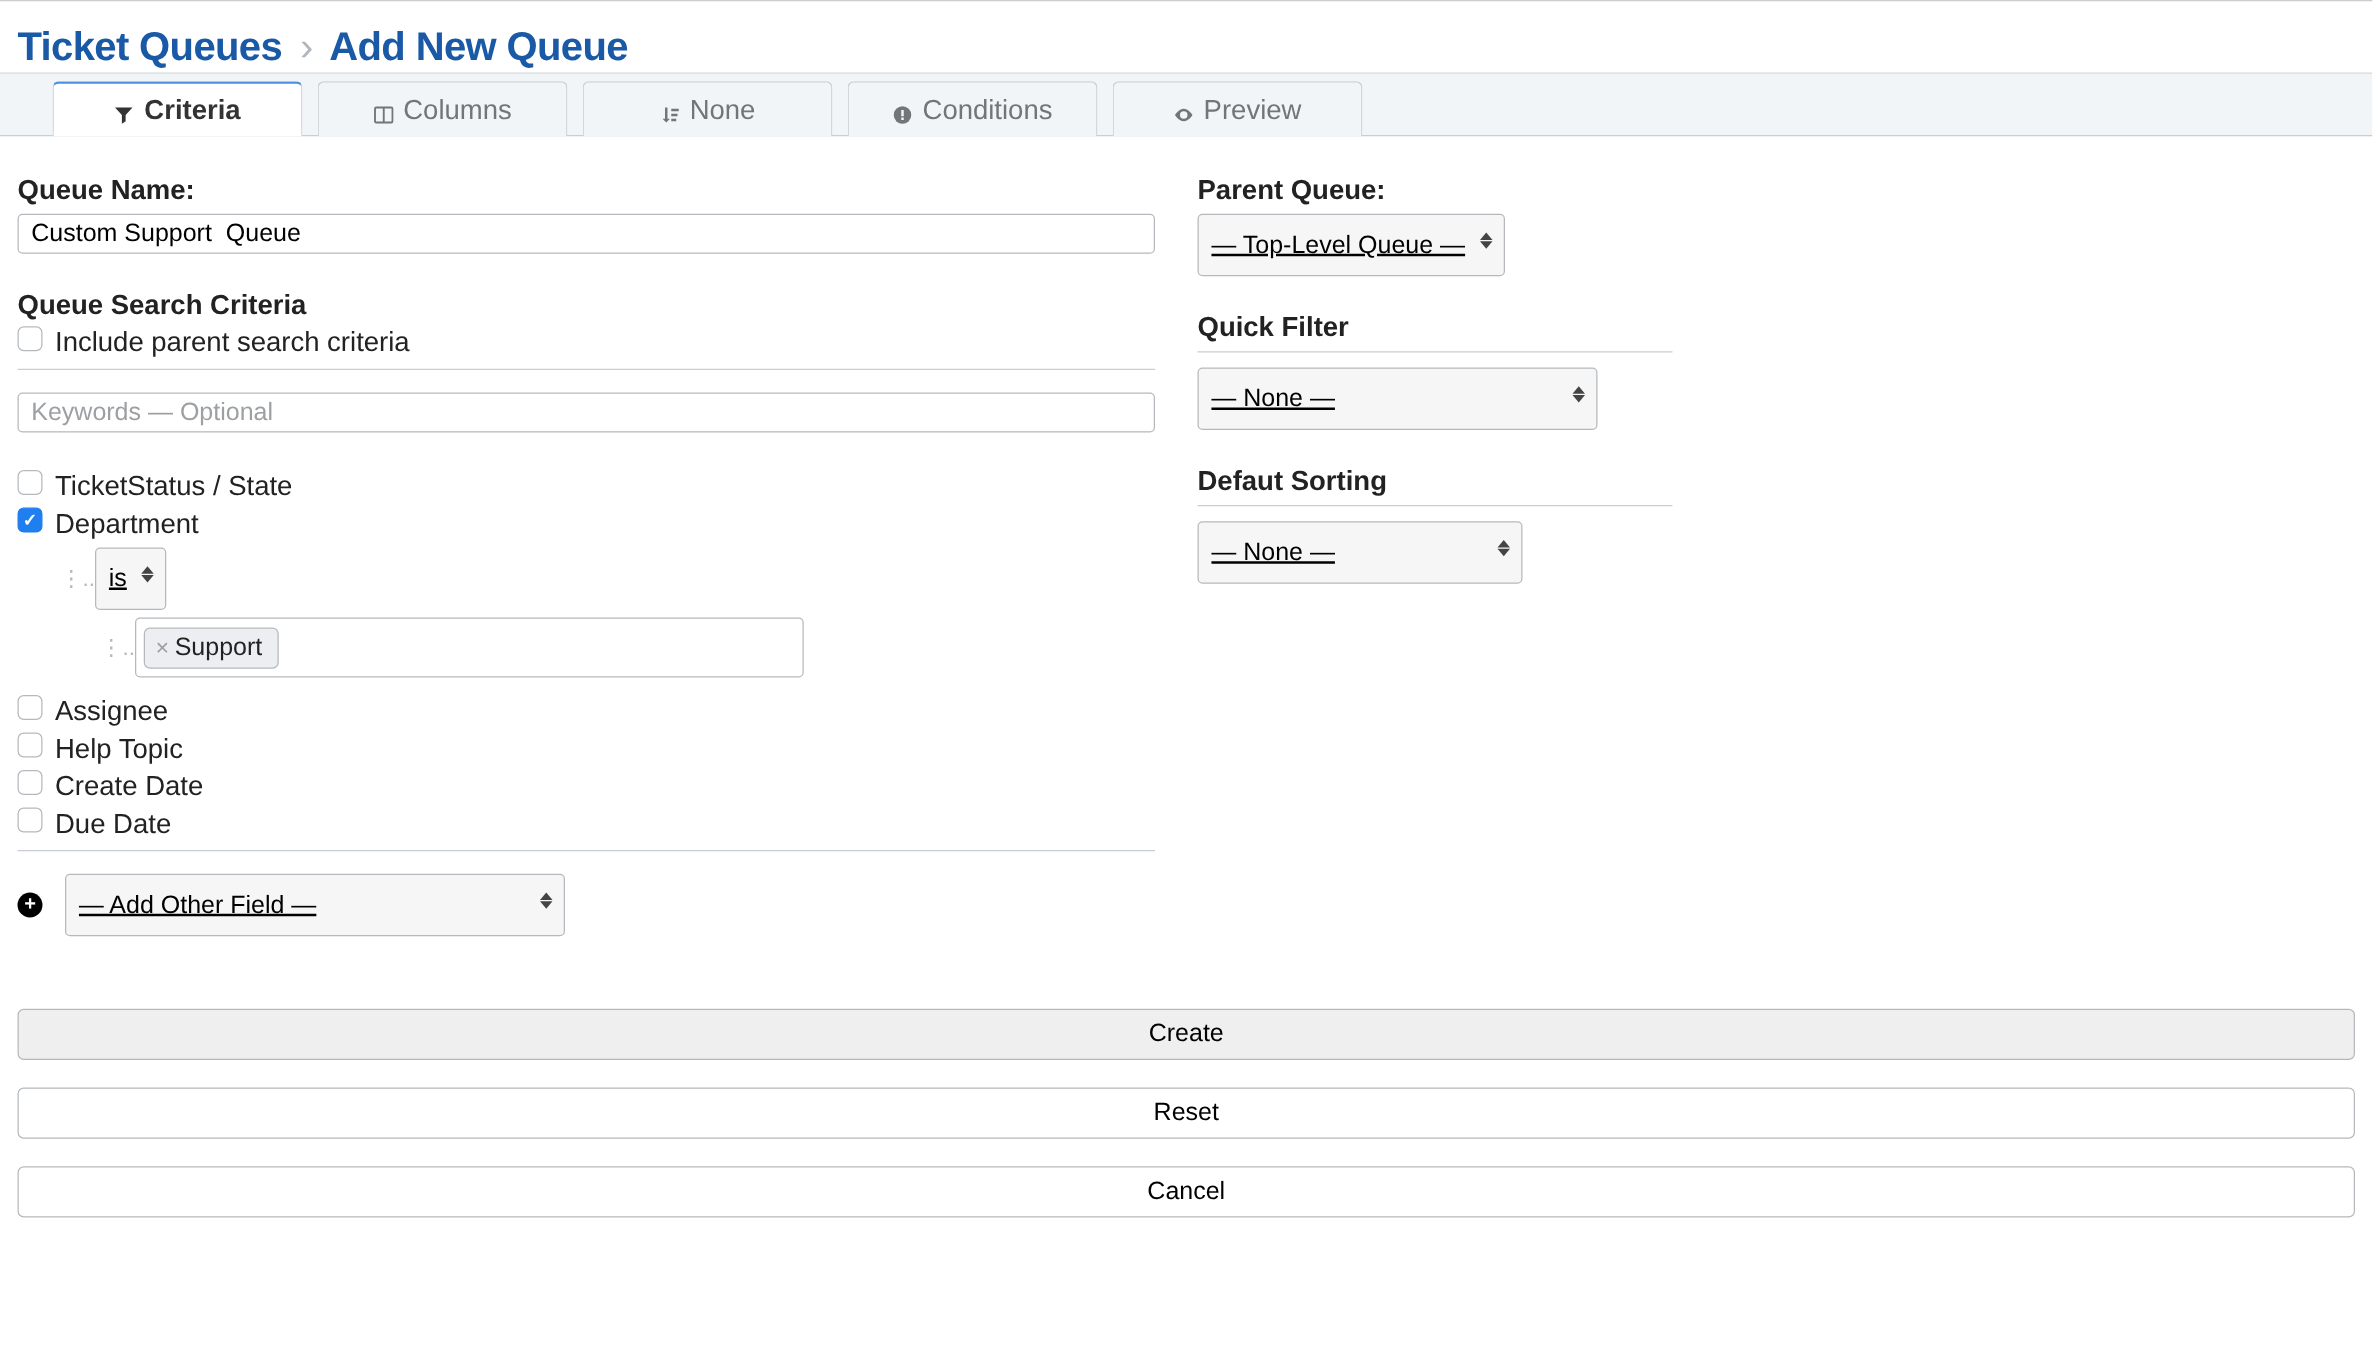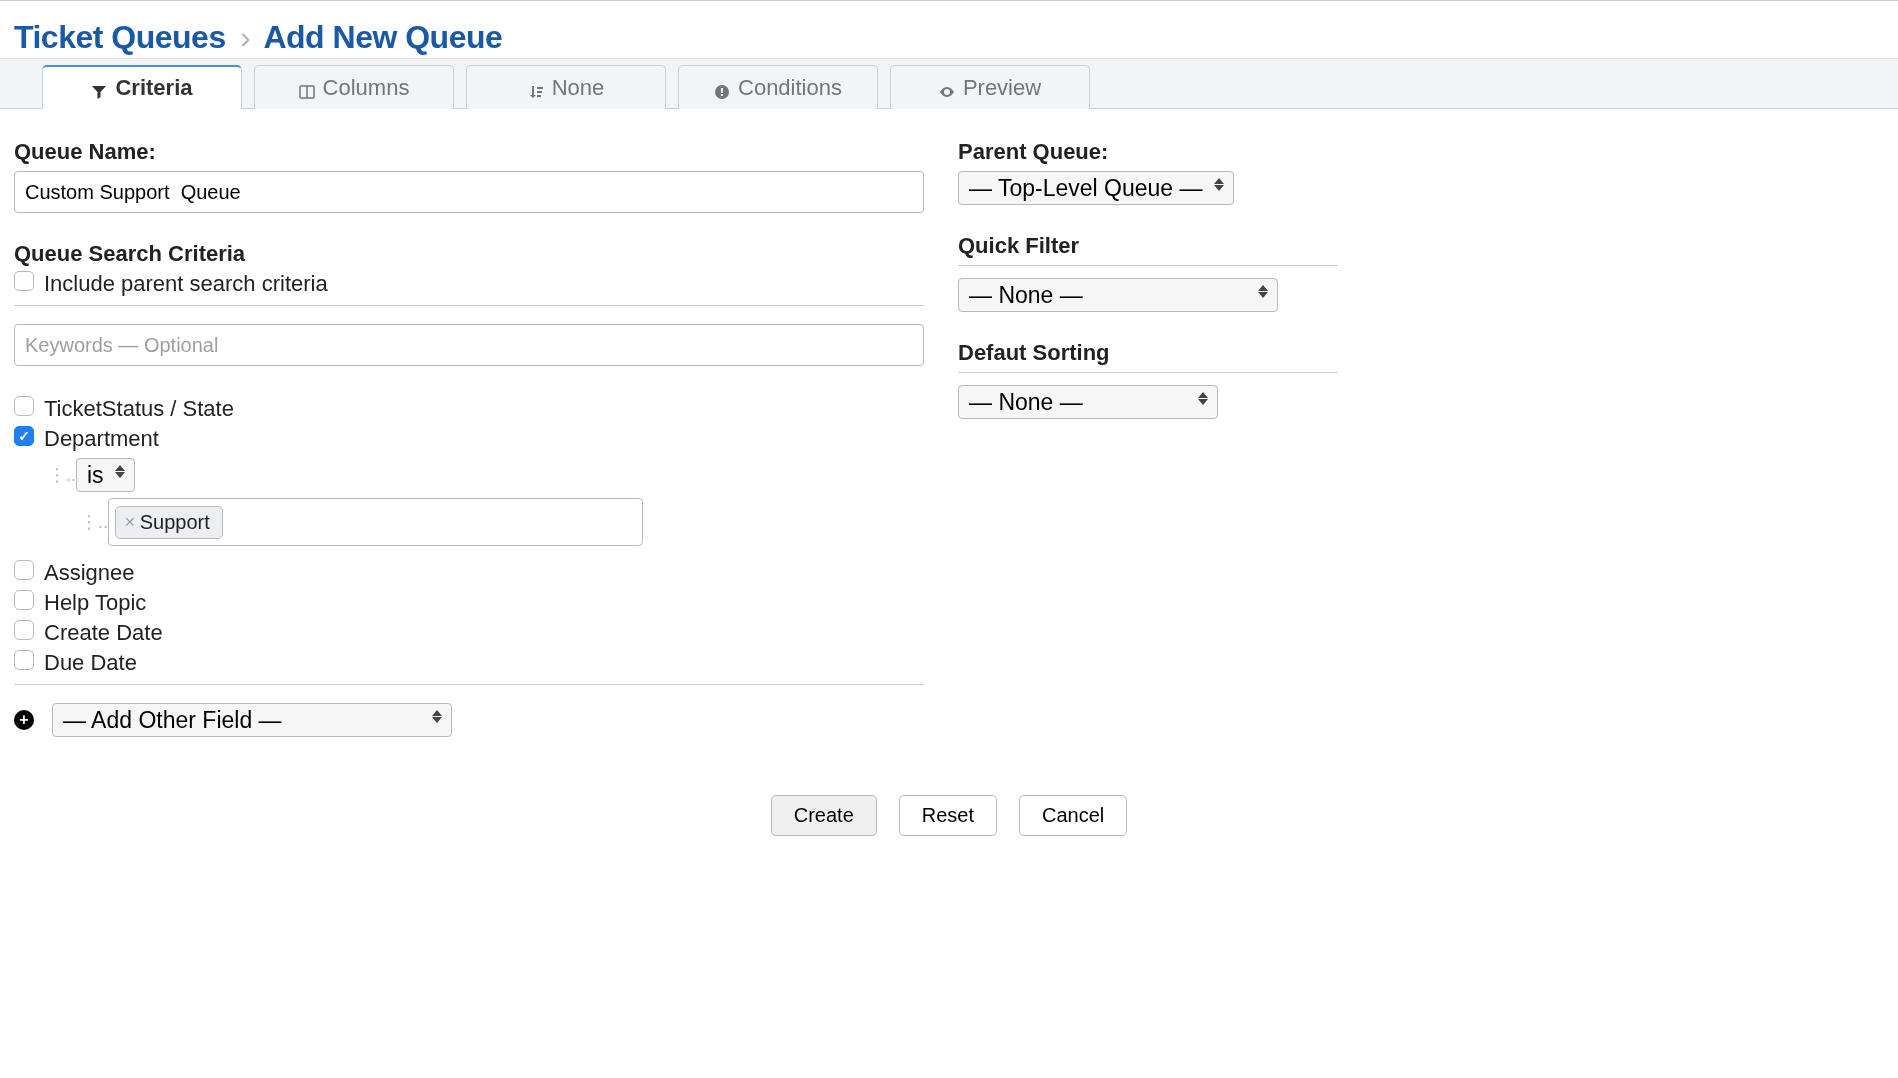--- a/index.html
+++ b/index.html
@@ -88,39 +88,40 @@
   }
   .section-label {
     font-weight: 700;
     font-size: 22px;
     margin-top: 28px;
     margin-bottom: 2px;
   }
 
   .text-input {
     width: 100%;
-    height: 42px;
+    height: 32px;
     border: 1px solid #b5b9bd;
     border-radius: 4px;
     font-size: 20px;
     padding: 0 10px;
     background: #fff;
   }
   .text-input::placeholder { color: #9da0a3; }
 
   .select {
     appearance: none;
     -webkit-appearance: none;
     background: #f6f6f6;
     border: 1px solid #b5b9bd;
     border-radius: 4px;
-    height: 34px;
+    height: 50px;
     padding: 0 30px 0 10px;
-    font-size: 23px;
+    font-size: 20px;
     cursor: pointer;
+    text-decoration: underline;
   }
   .select-wrap {
     position: relative;
     display: inline-block;
   }
   .select-wrap::after {
     content: "";
     position: absolute;
     right: 10px;
     top: 50%;
@@ -239,20 +240,21 @@
   .right-col .group { margin-bottom: 28px; }
   .right-col .select-wrap .select { min-width: 240px; }
   .right-col .wide .select { min-width: 320px; }
 
   
   .footer {
     display: flex;
     justify-content: center;
     gap: 22px;
     margin-top: 58px;
+    flex-direction: column;
   }
   .btn {
     border: 1px solid #b5b9bd;
     border-radius: 5px;
     background: #fff;
     font-size: 20px;
     padding: 8px 22px;
     cursor: pointer;
   }
   .btn.primary { background: #efefef; }

